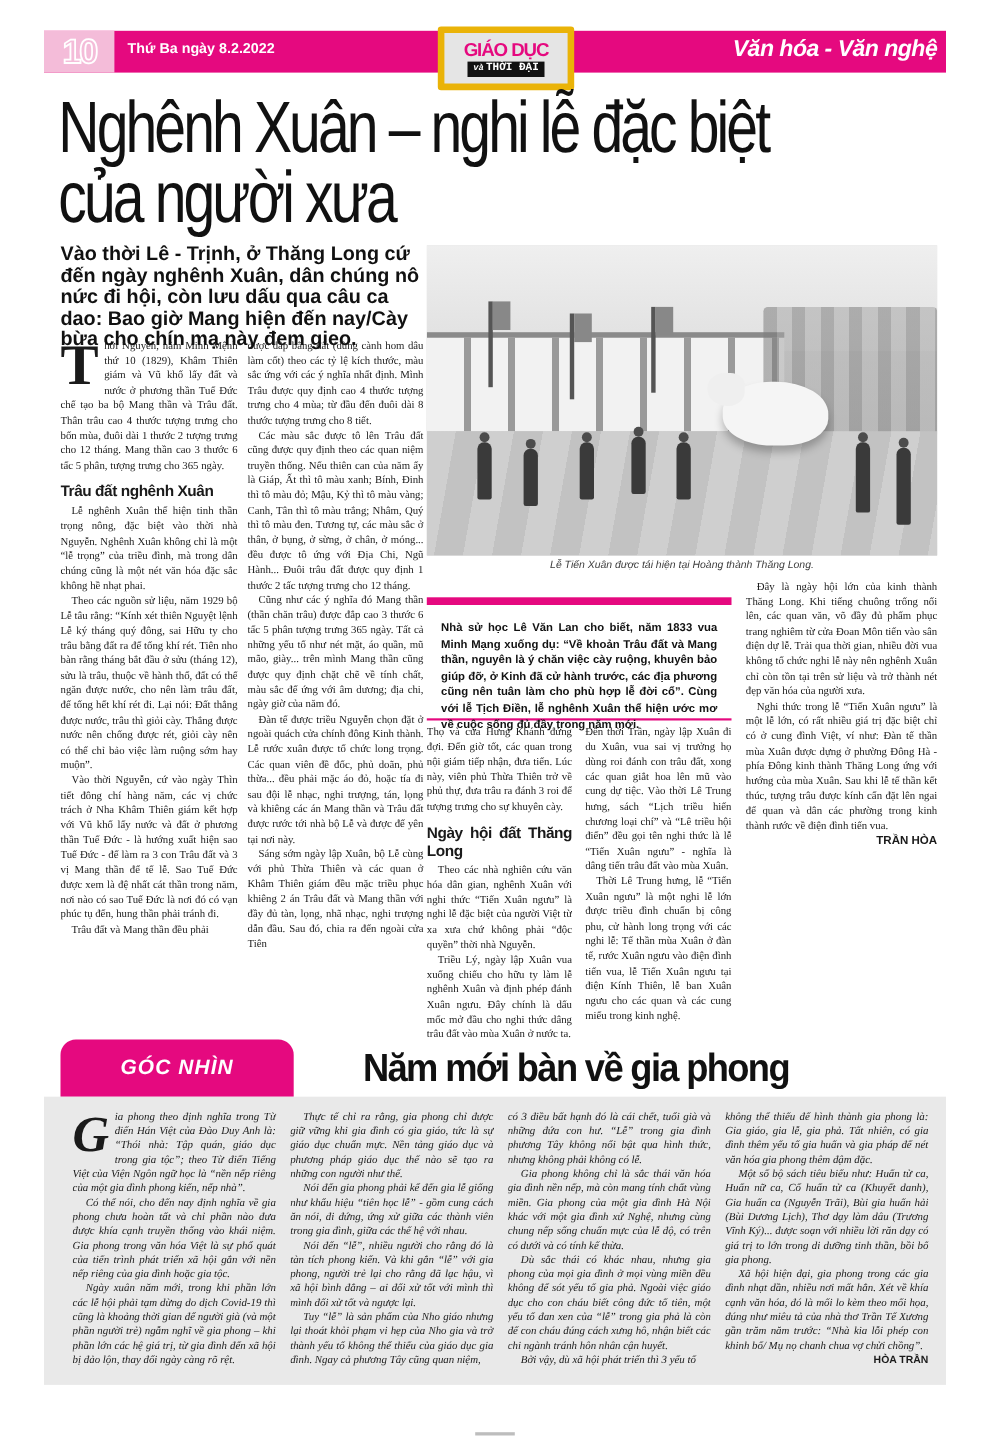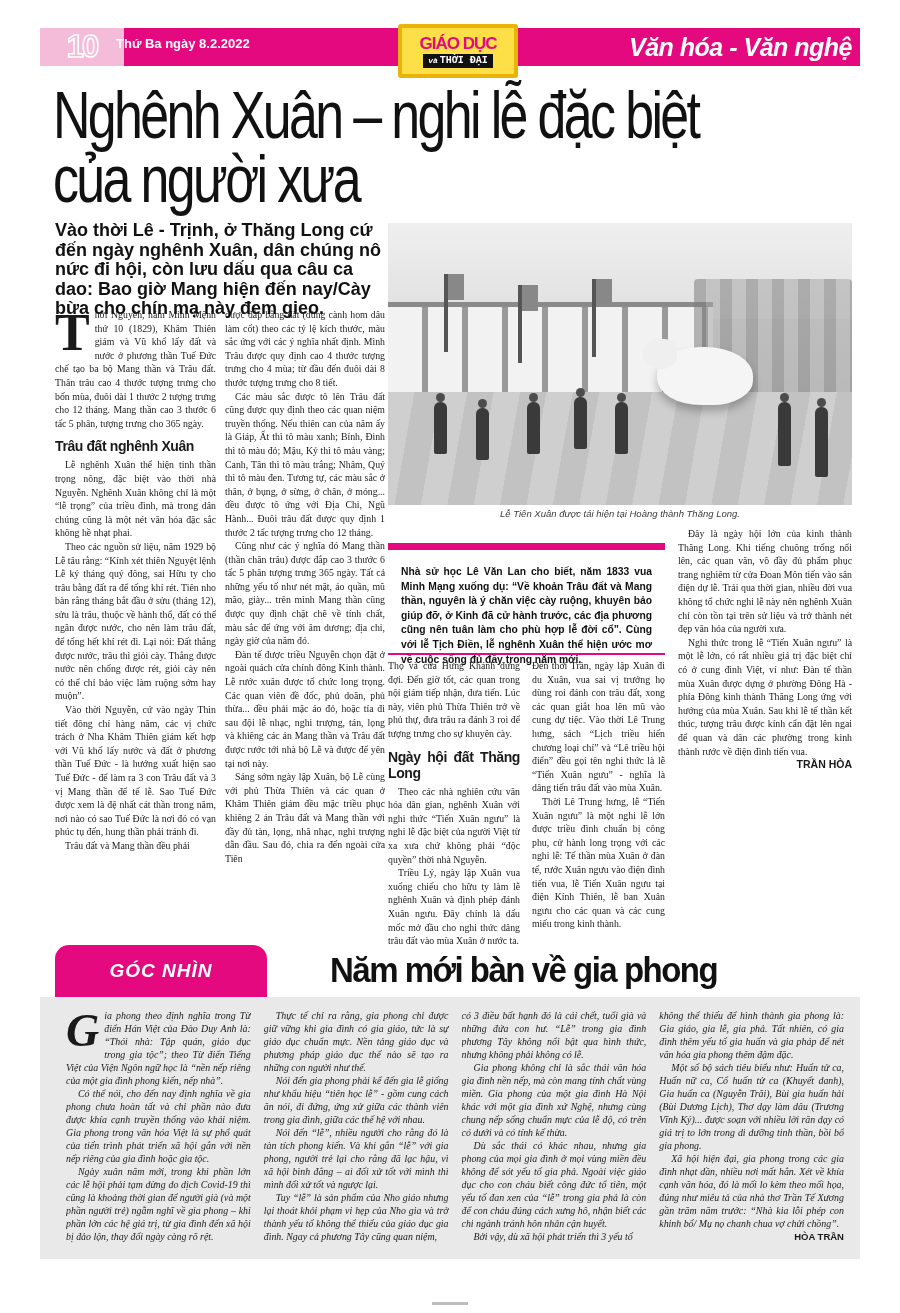--- a/index.html
+++ b/index.html
@@ -2,32 +2,32 @@
 <html lang="vi"><head>
 <meta charset="utf-8">
 <style>
   html,body{margin:0;padding:0;background:#fff;}
   #page{position:relative;width:900px;height:1313px;background:#fff;overflow:hidden;
         font-family:"Liberation Serif",serif;color:#1a1a1a;}
   .abs{position:absolute;}
 
   
   .masthead{left:40px;top:28px;width:820px;height:38px;background:#e5097f;}
-  .pagenum{left:40px;top:28px;width:84px;height:38px;background:#f4bcd9;display:flex;align-items:center;justify-content:center;}
+  .pagenum{left:40px;top:28px;width:64px;height:38px;background:#f4bcd9;display:flex;align-items:center;justify-content:center;}
   .pagenum span{font-family:"Liberation Sans",sans-serif;font-weight:bold;font-size:31px;color:#f4bcd9;
         -webkit-text-stroke:1.6px #ffffff;letter-spacing:-2px;}
   .dateline{left:116px;top:36px;font-family:"Liberation Sans",sans-serif;font-weight:bold;font-size:13px;color:#fff;}
-  .logo{left:398px;top:24px;width:112px;height:46px;background:#fde047;border:4px solid #eab308;border-radius:3px;
+  .logo{left:398px;top:24px;width:112px;height:46px;background:#e5e5e5;border:6px solid #eab308;border-radius:3px;
         display:flex;flex-direction:column;align-items:center;justify-content:center;}
   .logo .l1{font-family:"Liberation Sans",sans-serif;font-weight:bold;font-size:17px;color:#e5097f;letter-spacing:-1px;line-height:1;}
   .logo .l2{margin-top:2px;background:#111;color:#fff;font-family:Liberation Mono, monospace;font-weight:bold;
         font-size:10px;padding:1px 5px;line-height:1.2;letter-spacing:0;}
   .logo .l2 .va{font-size:8px;color:#fff;font-style:italic;margin-right:2px;}
   .section-name{right:48px;top:33px;font-family:"Liberation Sans",sans-serif;font-weight:bold;font-style:italic;
-        font-size:25px;color:#fff;letter-spacing:-0.5px;}
+        font-size:21px;color:#fff;letter-spacing:-0.5px;}
 
   
   .headline{left:53px;top:80px;width:810px;font-family:"Liberation Sans",sans-serif;font-weight:normal;color:#111;}
   .headline .hl{display:inline-block;white-space:nowrap;font-size:59px;line-height:64px;letter-spacing:-3px;
         transform:scaleX(0.88) scaleY(1.12);transform-origin:left top;}
 
   
   .lead{left:55px;top:221px;width:332px;font-family:"Liberation Sans",sans-serif;font-weight:bold;
         font-size:18px;line-height:19.5px;color:#111;}
 
@@ -151,21 +151,21 @@
 
   <div class="abs bodycol col3">
     <p class="noind">Thọ và cửa Hưng Khánh đứng đợi. Đến giờ tốt, các quan trong nội giám tiếp nhận, đưa tiến. Lúc này, viên phủ Thừa Thiên trở về phủ thự, đưa trâu ra đánh 3 roi để tượng trưng cho sự khuyên cày.</p>
     <p class="subhead">Ngày hội đất Thăng Long</p>
     <p>Theo các nhà nghiên cứu văn hóa dân gian, nghênh Xuân với nghi thức “Tiến Xuân ngưu” là nghi lễ đặc biệt của người Việt từ xa xưa chứ không phải “độc quyền” thời nhà Nguyễn.</p>
     <p>Triều Lý, ngày lập Xuân vua xuống chiếu cho hữu ty làm lễ nghênh Xuân và định phép đánh Xuân ngưu. Đây chính là dấu mốc mở đầu cho nghi thức dâng trâu đất vào mùa Xuân ở nước ta.</p>
   </div>
 
   <div class="abs bodycol col4">
     <p class="noind">Đến thời Trần, ngày lập Xuân đi du Xuân, vua sai vị trưởng họ dùng roi đánh con trâu đất, xong các quan giắt hoa lên mũ vào cung dự tiệc. Vào thời Lê Trung hưng, sách “Lịch triều hiến chương loại chí” và “Lê triều hội điển” đều gọi tên nghi thức là lễ “Tiến Xuân ngưu” - nghĩa là dâng tiến trâu đất vào mùa Xuân.</p>
-    <p>Thời Lê Trung hưng, lễ “Tiến Xuân ngưu” là một nghi lễ lớn được triều đình chuẩn bị công phu, cử hành long trọng với các nghi lễ: Tế thần mùa Xuân ở đàn tế, rước Xuân ngưu vào điện đình tiến vua, lễ Tiến Xuân ngưu tại điện Kính Thiên, lễ ban Xuân ngưu cho các quan và các cung miếu trong kinh thành.</p>
+    <p>Thời Lê Trung hưng, lễ “Tiến Xuân ngưu” là một nghi lễ lớn được triều đình chuẩn bị công phu, cử hành long trọng với các nghi lễ: Tế thần mùa Xuân ở đàn tế, rước Xuân ngưu vào điện đình tiến vua, lễ Tiến Xuân ngưu tại điện Kính Thiên, lễ ban Xuân ngưu cho các quan và các cung miếu trong kinh nghệ.</p>
   </div>
 
   <div class="abs bodycol col5">
     <p>Đây là ngày hội lớn của kinh thành Thăng Long. Khi tiếng chuông trống nổi lên, các quan văn, võ đầy đủ phẩm phục trang nghiêm từ cửa Đoan Môn tiến vào sân điện dự lễ. Trải qua thời gian, nhiều đời vua không tổ chức nghi lễ này nên nghênh Xuân chỉ còn tồn tại trên sử liệu và trở thành nét đẹp văn hóa của người xưa.</p>
     <p>Nghi thức trong lễ “Tiến Xuân ngưu” là một lễ lớn, có rất nhiều giá trị đặc biệt chỉ có ở cung đình Việt, ví như: Đàn tế thần mùa Xuân được dựng ở phường Đông Hà - phía Đông kinh thành Thăng Long ứng với hướng của mùa Xuân. Sau khi lễ tế thần kết thúc, tượng trâu được kính cẩn đặt lên ngai để quan và dân các phường trong kinh thành rước về điện đình tiến vua.</p>
     <p class="author">TRẦN HÒA</p>
   </div>
 
   <div class="abs op-tab">
     <span>GÓC NHÌN</span>

